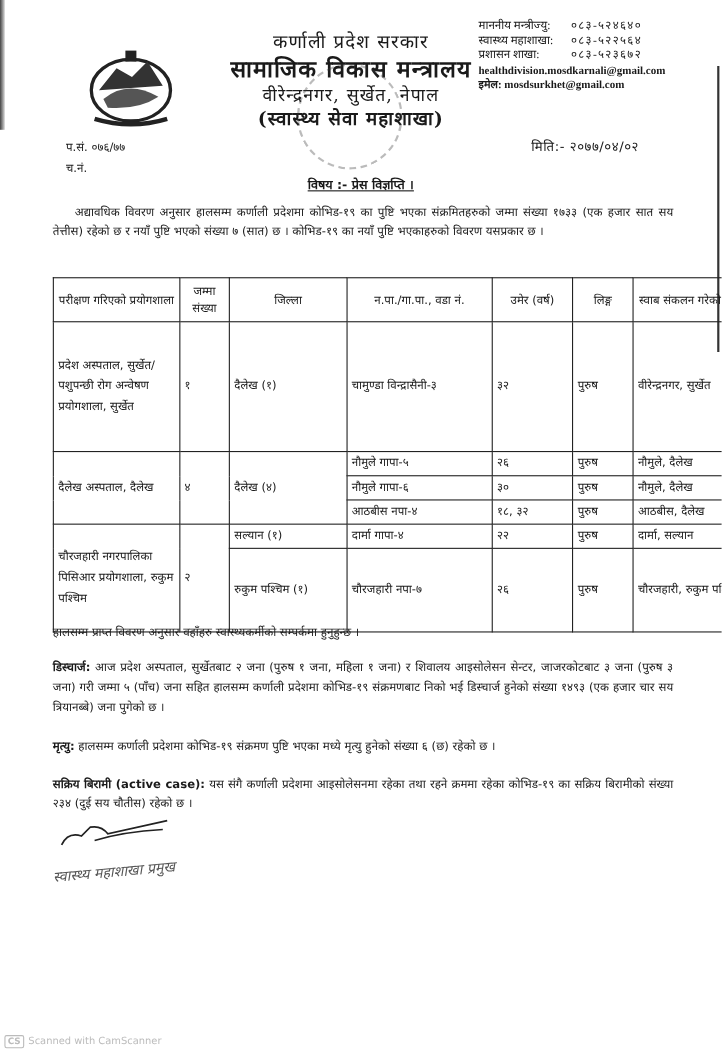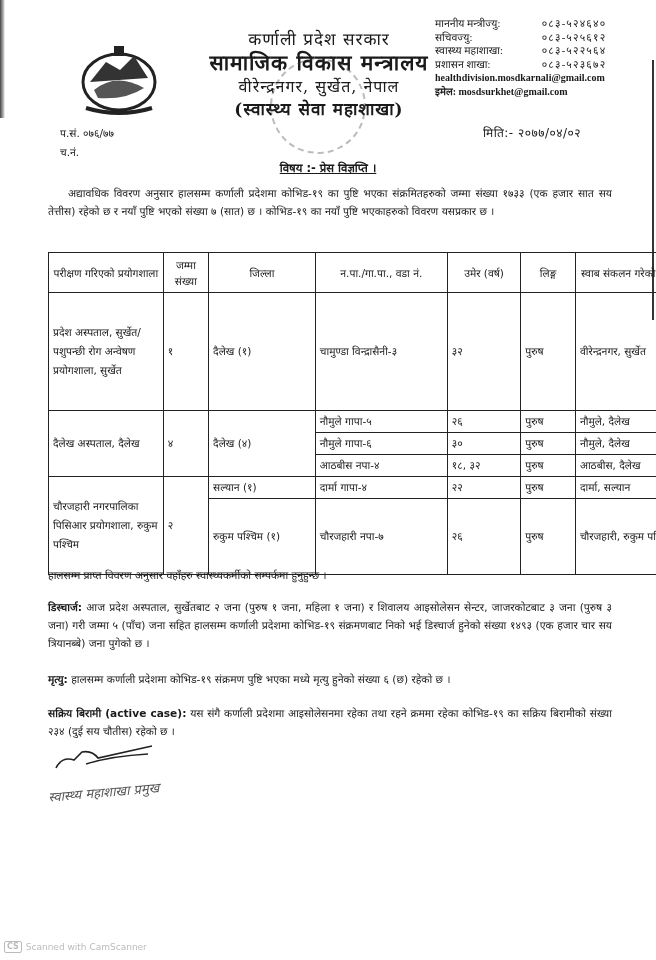--- a/index.html
+++ b/index.html
@@ -10,21 +10,21 @@
   .emblem { position: absolute; left: 76px; top: 42px; width: 86px; height: 74px; }
   .hdr { position: absolute; left: 186px; top: 28px; width: 266px; text-align: center; font-family: "DejaVu Serif", serif; }
   .hdr .l1 { font-size: 17px; letter-spacing: 1px; line-height: 22px; }
   .hdr .l2 { font-size: 21px; font-weight: bold; letter-spacing: 1px; line-height: 26px; }
   .hdr .l3 { font-size: 16px; letter-spacing: 1px; line-height: 22px; }
   .hdr .l4 { font-size: 17px; font-weight: bold; letter-spacing: 1px; line-height: 22px; }
   .stamp { position: absolute; left: 270px; top: 58px; width: 96px; height: 96px; border-radius: 50%; border: 2px dashed rgba(60,60,60,0.35); transform: rotate(-25deg); }
   .contacts { position: absolute; left: 435px; top: 17px; font-family: "Liberation Serif", serif; font-size: 10.5px; line-height: 13.5px; }
   .contacts .row { display: flex; }
   .contacts .lbl { width: 84px; }
-  .contacts .val { width: 110px; text-align: center; letter-spacing: 1.2px; }
+  .contacts .val { width: 110px; text-align: left; letter-spacing: 1.2px; }
   .contacts .email { font-weight: bold; font-size: 10px; }
   .date { position: absolute; left: 483px; top: 124px; font-size: 12px; letter-spacing: 0.5px; }
   .ref { position: absolute; left: 60px; font-size: 10.5px; }
   .subject { position: absolute; left: 0; width: 656px; top: 160px; text-align: center; font-size: 11.5px; font-weight: bold; }
   .subject span { text-decoration: underline; }
   .para { position: absolute; left: 48px; width: 564px; font-size: 10.6px; line-height: 18px; text-align: justify; }
   .para.indent { text-indent: 20px; }
   .bold { font-weight: bold; margin-top: 32px; }
   table.cases { position: absolute; left: 48px; top: 252px; width: 636px; border-collapse: collapse; font-size: 10.5px; }
   table.cases th, table.cases td { border: 1.5px solid #222; padding: 1px 4px; vertical-align: middle; }
@@ -54,24 +54,20 @@
   <div class="l2">सामाजिक विकास मन्त्रालय</div>
   <div class="l3">वीरेन्द्रनगर, सुर्खेत, नेपाल</div>
   <div class="l4">(स्वास्थ्य सेवा महाशाखा)</div>
 </div>
 <div class="stamp"></div>
 
 <div class="contacts">
   <div class="row">
       <span class="lbl">माननीय मन्त्रीज्यु:</span>
       <span class="val">०८३-५२४६४०</span>
-    </div>
-  <div class="row">
-      <span class="lbl">सचिवज्यु:</span>
-      <span class="val">०८३-५२५६१२</span>
     </div>
   <div class="row">
       <span class="lbl">स्वास्थ्य महाशाखा:</span>
       <span class="val">०८३-५२२५६४</span>
     </div>
   <div class="row">
       <span class="lbl">प्रशासन शाखा:</span>
       <span class="val">०८३-५२३६७२</span>
     </div>
   <div class="email">healthdivision.mosdkarnali@gmail.com</div>

